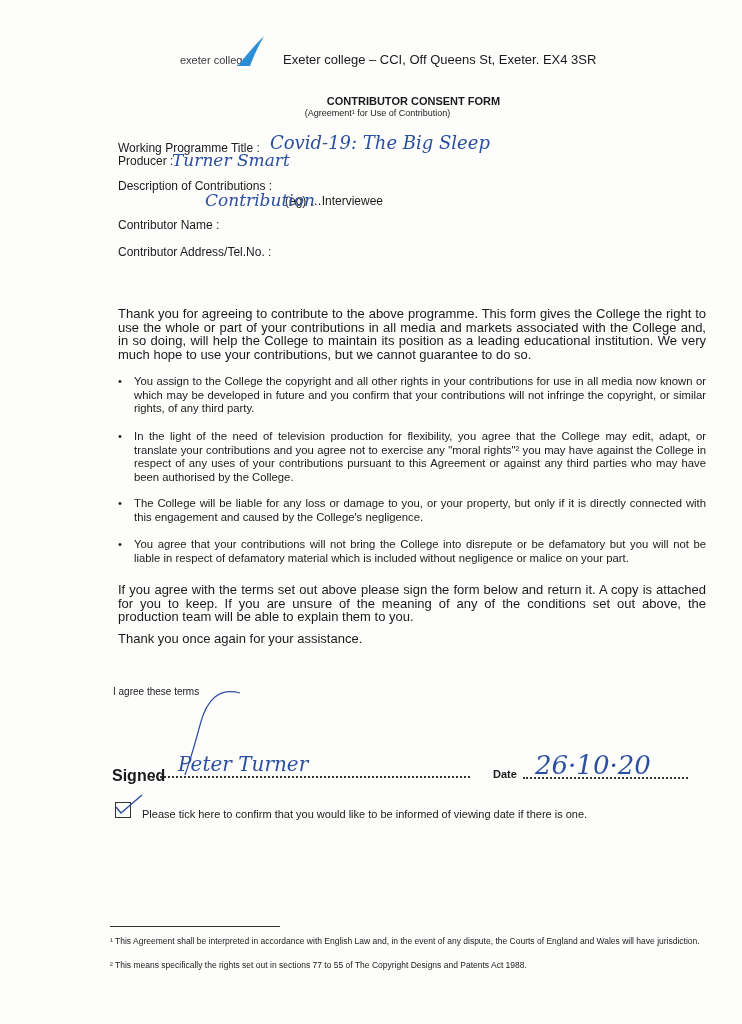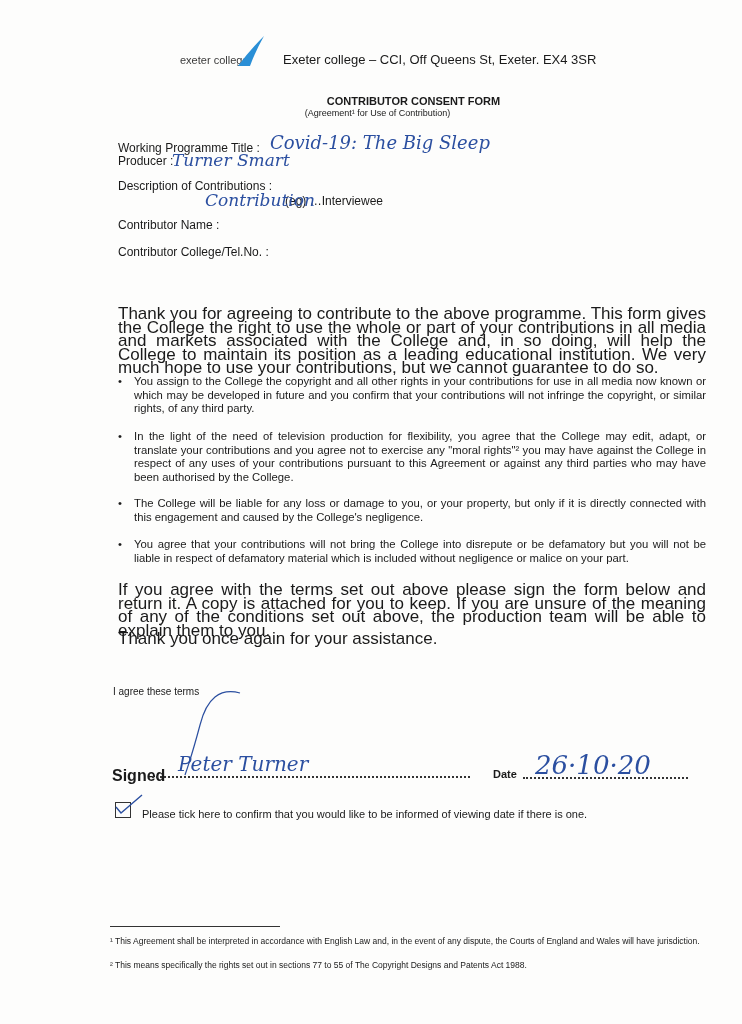--- a/index.html
+++ b/index.html
@@ -5,21 +5,21 @@
   html, body { margin:0; padding:0; }
   body { width:742px; height:1024px; background:#fdfdfc; position:relative; overflow:hidden;
          font-family:"Liberation Sans", sans-serif; color:#1a1a1a; }
   .abs { position:absolute; }
   .logo-text { left:180px; top:54px; font-size:11px; color:#3a3a3a; }
   .addr { left:283px; top:52px; font-size:13px; }
   .title { left:0; width:742px; top:95px; text-align:center; font-size:11px; font-weight:bold; padding-left:85px; box-sizing:border-box; }
   .subtitle { left:0; width:670px; top:108px; text-align:center; font-size:9px; padding-left:85px; box-sizing:border-box; }
   .field { font-size:12px; left:118px; }
   .hand { font-family:"DejaVu Serif", serif; font-style:italic; color:#2b4fa0; }
-  .para { left:118px; width:588px; font-size:17px; line-height:13.5px; text-align:justify; }
+  .para { left:118px; width:588px; font-size:13px; line-height:13.5px; text-align:justify; }
   .bullet { left:118px; width:588px; font-size:11.3px; line-height:13.5px; text-align:justify; padding-left:16px; box-sizing:border-box; }
   .bullet .dot { position:absolute; left:0; top:0; }
   .small { font-size:10px;text-align:right; }
   .dots { border-bottom:2px dotted #333; }
   .fn { left:110px; width:610px; font-size:8.5px; line-height:10px; }
   .cb { left:115px; top:802px; width:16px; height:16px; border:1.5px solid #333; box-sizing:border-box; }
 </style>
 </head>
 <body>
 
@@ -38,21 +38,21 @@
 <div class="abs hand" style="left:270px;top:132px;font-size:18px">Covid-19: The Big Sleep</div>
 
 <div class="abs field" style="top:154px">Producer :</div>
 <div class="abs hand" style="left:172px;top:150px;font-size:17px">Turner Smart</div>
 
 <div class="abs field" style="top:179px">Description of Contributions :</div>
 <div class="abs field" style="left:285px;top:194px">(eg) …Interviewee</div>
 <div class="abs hand" style="left:205px;top:190px;font-size:17px">Contribution</div>
 
 <div class="abs field" style="top:218px">Contributor Name :</div>
-<div class="abs field" style="top:245px">Contributor College/Tel.No. :</div>
+<div class="abs field" style="top:245px">Contributor Address/Tel.No. :</div>
 
 <div class="abs para" style="top:307px">Thank you for agreeing to contribute to the above programme. This form gives the College the right to use the whole or part of your contributions in all media and markets associated with the College and, in so doing, will help the College to maintain its position as a leading educational institution. We very much hope to use your contributions, but we cannot guarantee to do so.</div>
 
 <div class="abs bullet" style="top:375px"><span class="dot">•</span><span>You assign to the College the copyright and all other rights in your contributions for use in all media now known or which may be developed in future and you confirm that your contributions will not infringe the copyright, or similar rights, of any third party.</span></div>
 <div class="abs bullet" style="top:430px"><span class="dot">•</span><span>In the light of the need of television production for flexibility, you agree that the College may edit, adapt, or translate your contributions and you agree not to exercise any "moral rights"² you may have against the College in respect of any uses of your contributions pursuant to this Agreement or against any third parties who may have been authorised by the College.</span></div>
 <div class="abs bullet" style="top:497px"><span class="dot">•</span><span>The College will be liable for any loss or damage to you, or your property, but only if it is directly connected with this engagement and caused by the College's negligence.</span></div>
 <div class="abs bullet" style="top:538px"><span class="dot">•</span><span>You agree that your contributions will not bring the College into disrepute or be defamatory but you will not be liable in respect of defamatory material which is included without negligence or malice on your part.</span></div>
 
 <div class="abs para" style="top:583px">If you agree with the terms set out above please sign the form below and return it. A copy is attached for you to keep. If you are unsure of the meaning of any of the conditions set out above, the production team will be able to explain them to you.</div>
 <div class="abs para" style="top:632px">Thank you once again for your assistance.</div>

